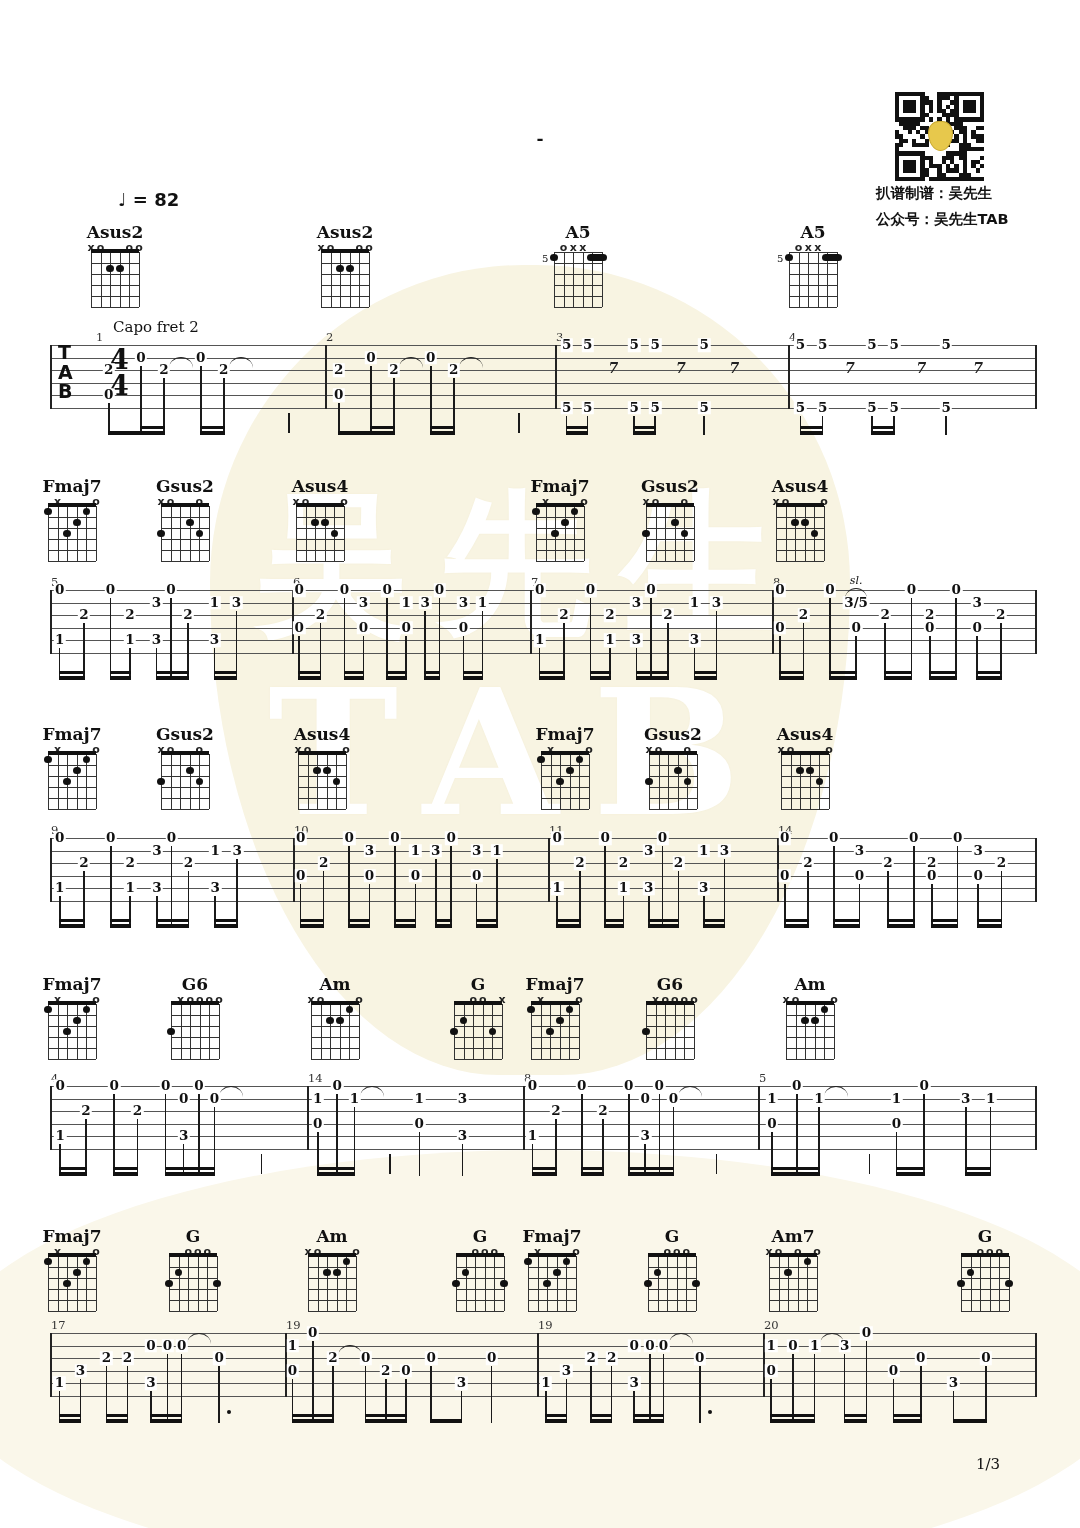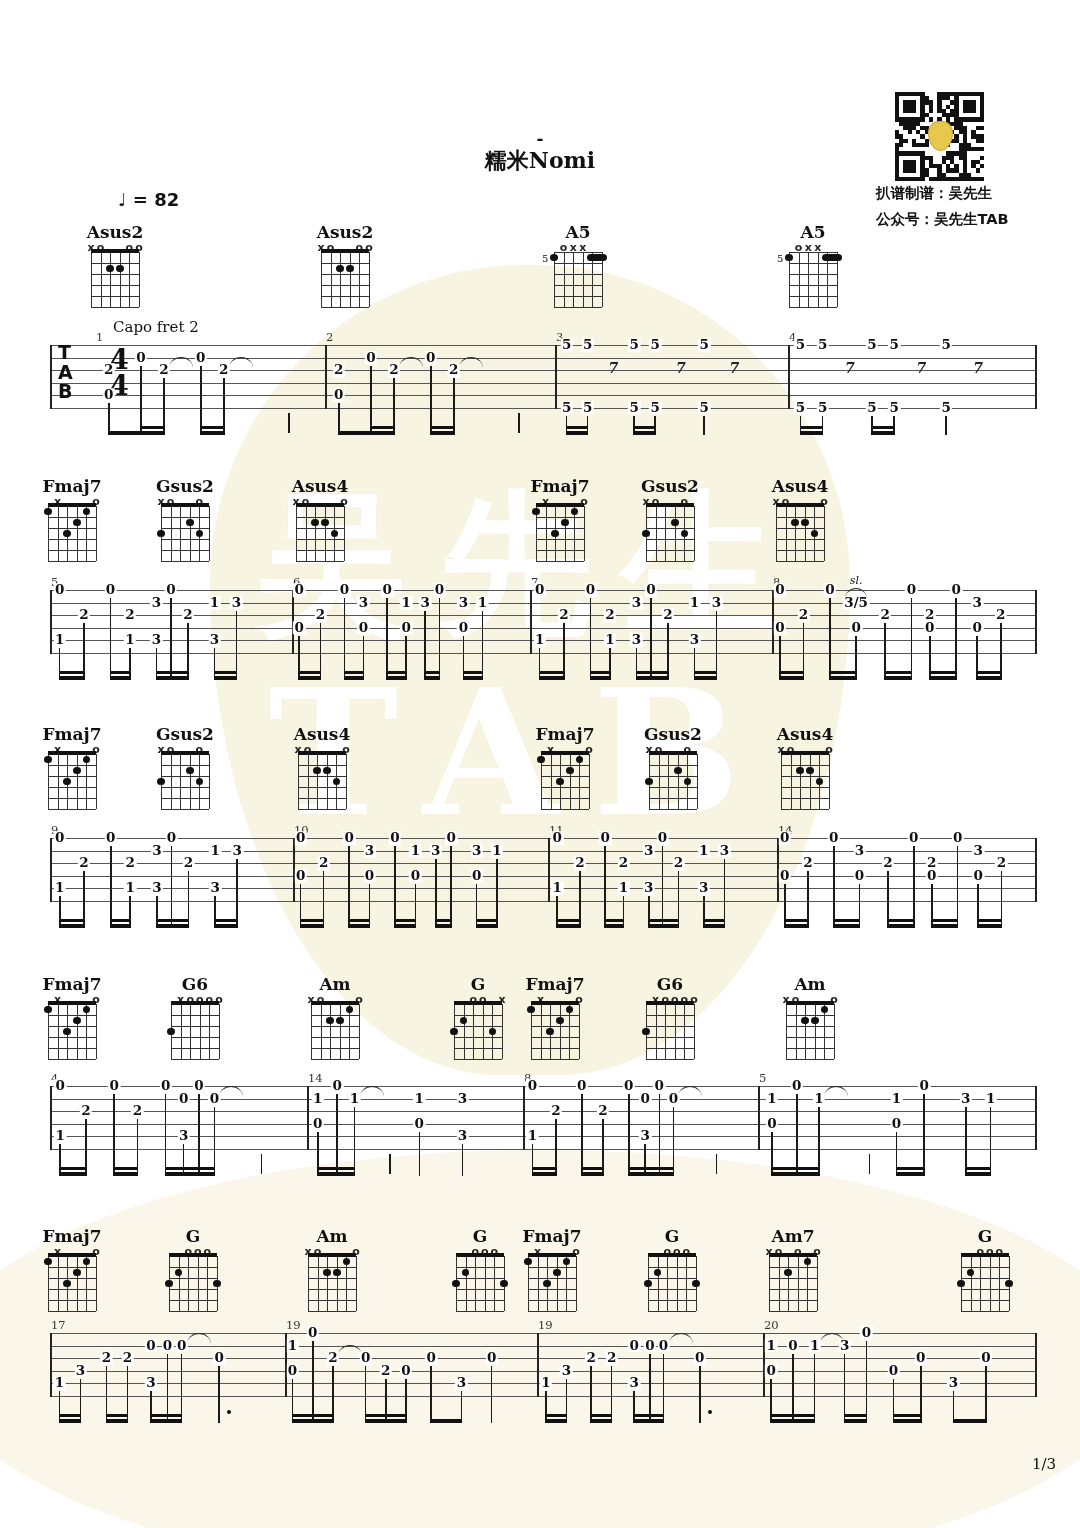--- a/index.html
+++ b/index.html
@@ -20,21 +20,21 @@
          font-family:"DejaVu Sans",sans-serif;}
   .tempo{position:absolute;left:118px;top:189px;font-size:18px;font-weight:700;
          font-family:"DejaVu Sans",sans-serif;}
   .qr{position:absolute;left:895px;top:92px;width:89px;height:89px;background:#fff;}
   .qr div{position:absolute;}
   .qr-logo{position:absolute;left:33px;top:29px;width:23px;height:28px;background:#e7c84c;
            border:1px solid #caa92f;border-radius:50% 50% 58% 58% / 45% 45% 72% 72%;z-index:5;}
   .credit{position:absolute;left:876px;font-size:14.5px;font-weight:700;font-family:"DejaVu Sans",sans-serif;}
   .c1{top:184px;} .c2{top:210px;}
   .capo{position:absolute;left:113px;top:318px;font-size:15px;}
-  .pagenum{position:absolute;left:1032px;top:1455px;font-size:15px;}
+  .pagenum{position:absolute;left:976px;top:1455px;font-size:15px;}
   .chord-name{position:absolute;width:110px;text-align:center;font-size:17px;font-weight:700;}
   .marker{position:absolute;font-size:11px;font-weight:700;transform:translate(-50%,0);
           font-family:"DejaVu Sans",sans-serif;color:#222;}
   .gline{position:absolute;background:#333;}
   .nut{position:absolute;background:#111;}
   .dot{position:absolute;width:7.5px;height:7.5px;border-radius:50%;background:#111;}
   .barre{position:absolute;height:7px;border-radius:4px;background:#111;}
   .basefret{position:absolute;font-size:10px;}
   .staff{position:absolute;}
   .staffline{position:absolute;height:1.2px;background:#555;left:0;}
@@ -56,21 +56,20 @@
 </head>
 <body>
 
 <div class="page">
   <div class="wm-blob wm-pick"></div>
   <div class="wm-blob wm-bottom"></div>
   <div class="wm-text wm-cjk">吴先生</div>
   <div class="wm-text wm-tab">TAB</div>
 
   <div class="subtitle">-</div>
-  <div class="artist">糯米Nomi</div>
   <div class="tempo">
     <span>♩</span>
     <span>= 82</span>
   </div>
 
   <div class="qr" id="qr">
       <div style="left: 0px; top: 0px; width: 4.2381px; height: 4.2381px; background: rgb(17, 17, 17);"></div>
       <div style="left: 0px; top: 4.2381px; width: 4.2381px; height: 4.2381px; background: rgb(17, 17, 17);"></div>
       <div style="left: 0px; top: 8.47619px; width: 4.2381px; height: 4.2381px; background: rgb(17, 17, 17);"></div>
       <div style="left: 0px; top: 12.7143px; width: 4.2381px; height: 4.2381px; background: rgb(17, 17, 17);"></div>

